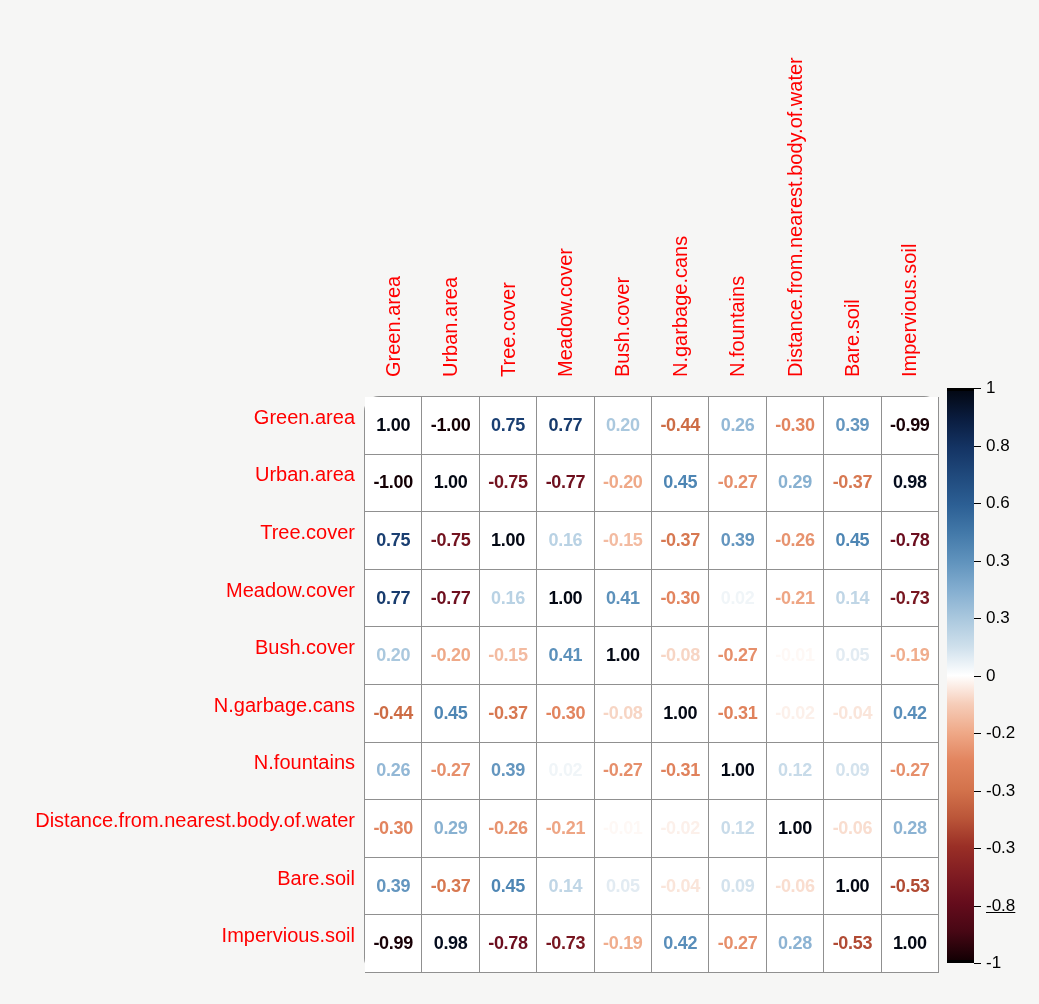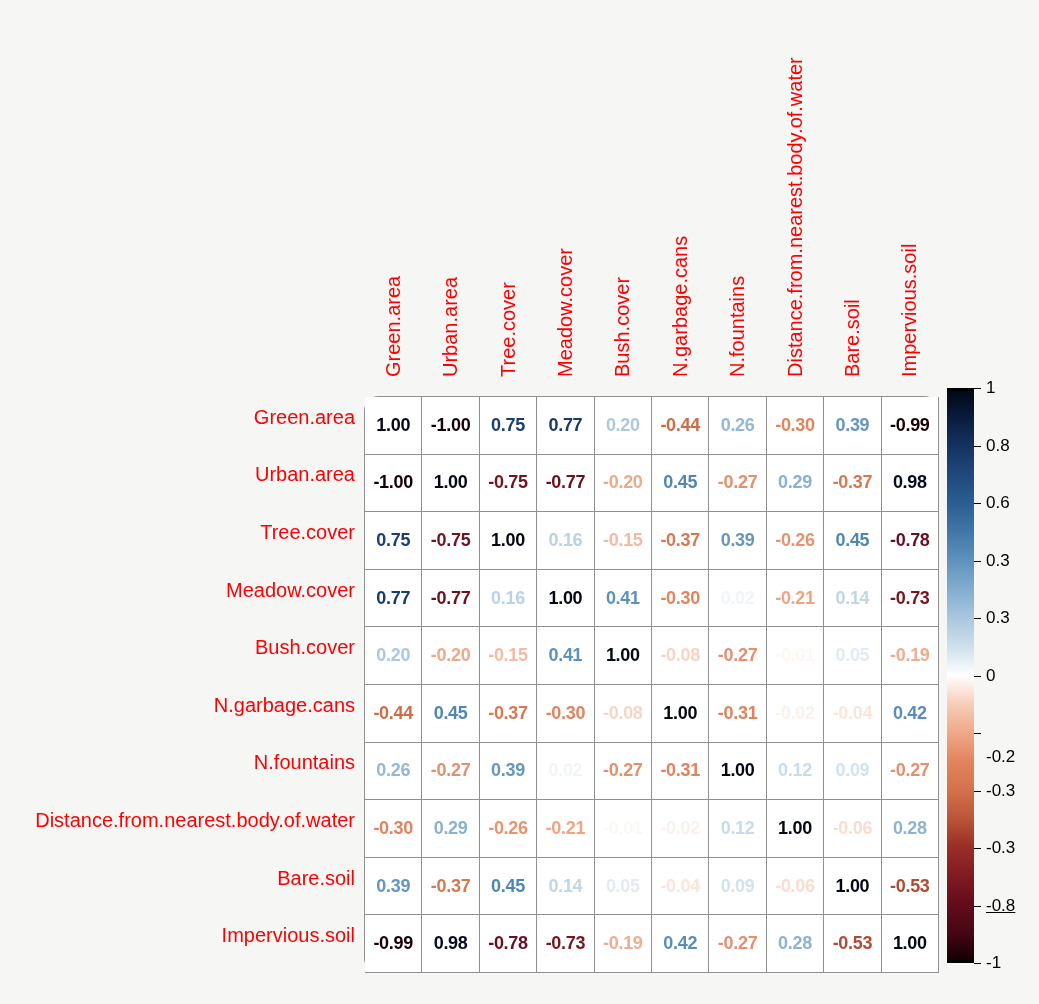--- a/index.html
+++ b/index.html
@@ -212,21 +212,21 @@
       <div class="cb-label" style="left: 986px; top: 445.5px; color: rgb(0, 0, 0);">0.8</div>
       <div class="cb-tick" style="left: 974px; top: 503px;"></div>
       <div class="cb-label" style="left: 986px; top: 503px; color: rgb(0, 0, 0);">0.6</div>
       <div class="cb-tick" style="left: 974px; top: 560.5px;"></div>
       <div class="cb-label" style="left: 986px; top: 560.5px; color: rgb(0, 0, 0);">0.3</div>
       <div class="cb-tick" style="left: 974px; top: 618px;"></div>
       <div class="cb-label" style="left: 986px; top: 618px; color: rgb(0, 0, 0);">0.3</div>
       <div class="cb-tick" style="left: 974px; top: 675.5px;"></div>
       <div class="cb-label" style="left: 986px; top: 675.5px; color: rgb(0, 0, 0);">0</div>
       <div class="cb-tick" style="left: 974px; top: 733px;"></div>
-      <div class="cb-label" style="left: 986px; top: 733px; color: rgb(0, 0, 0); margin-top: 24px;">-0.2</div>
+      <div class="cb-label" style="left: 986px; top: 733px; color: rgb(0, 0, 0);">-0.2</div>
       <div class="cb-tick" style="left: 974px; top: 790.5px;"></div>
       <div class="cb-label" style="left: 986px; top: 790.5px; color: rgb(0, 0, 0);">-0.3</div>
       <div class="cb-tick" style="left: 974px; top: 848px;"></div>
       <div class="cb-label" style="left: 986px; top: 848px; color: rgb(0, 0, 0);">-0.3</div>
       <div class="cb-tick" style="left: 974px; top: 905.5px;"></div>
       <div class="cb-label" style="left: 986px; top: 905.5px; color: rgb(0, 0, 0); text-decoration: underline;">-0.8</div>
       <div class="cb-tick" style="left: 974px; top: 963px;"></div>
       <div class="cb-label" style="left: 986px; top: 963px; color: rgb(0, 0, 0);">-1</div>
     </div>
 </div>

